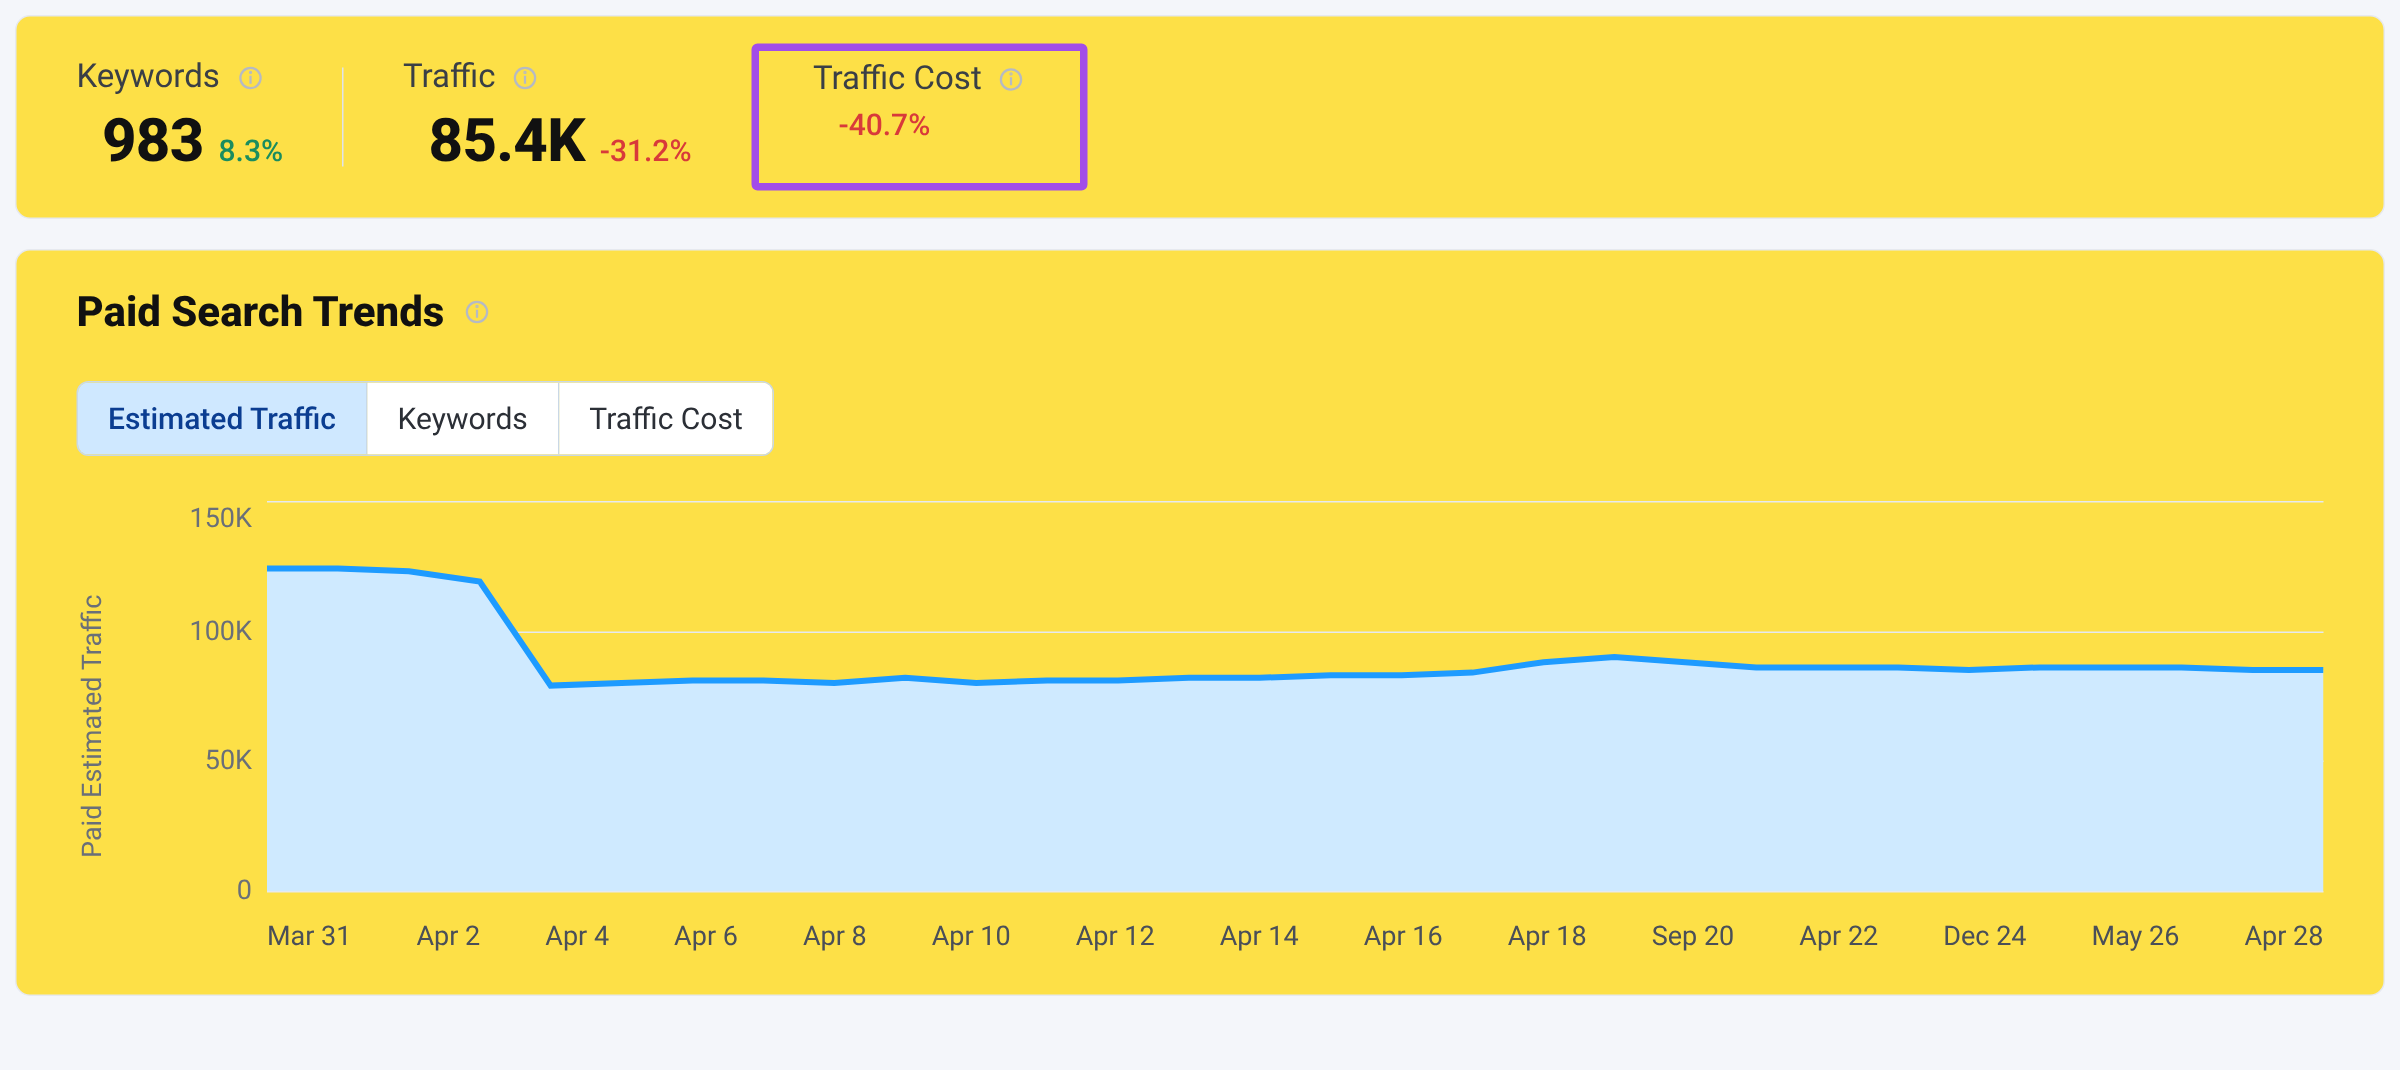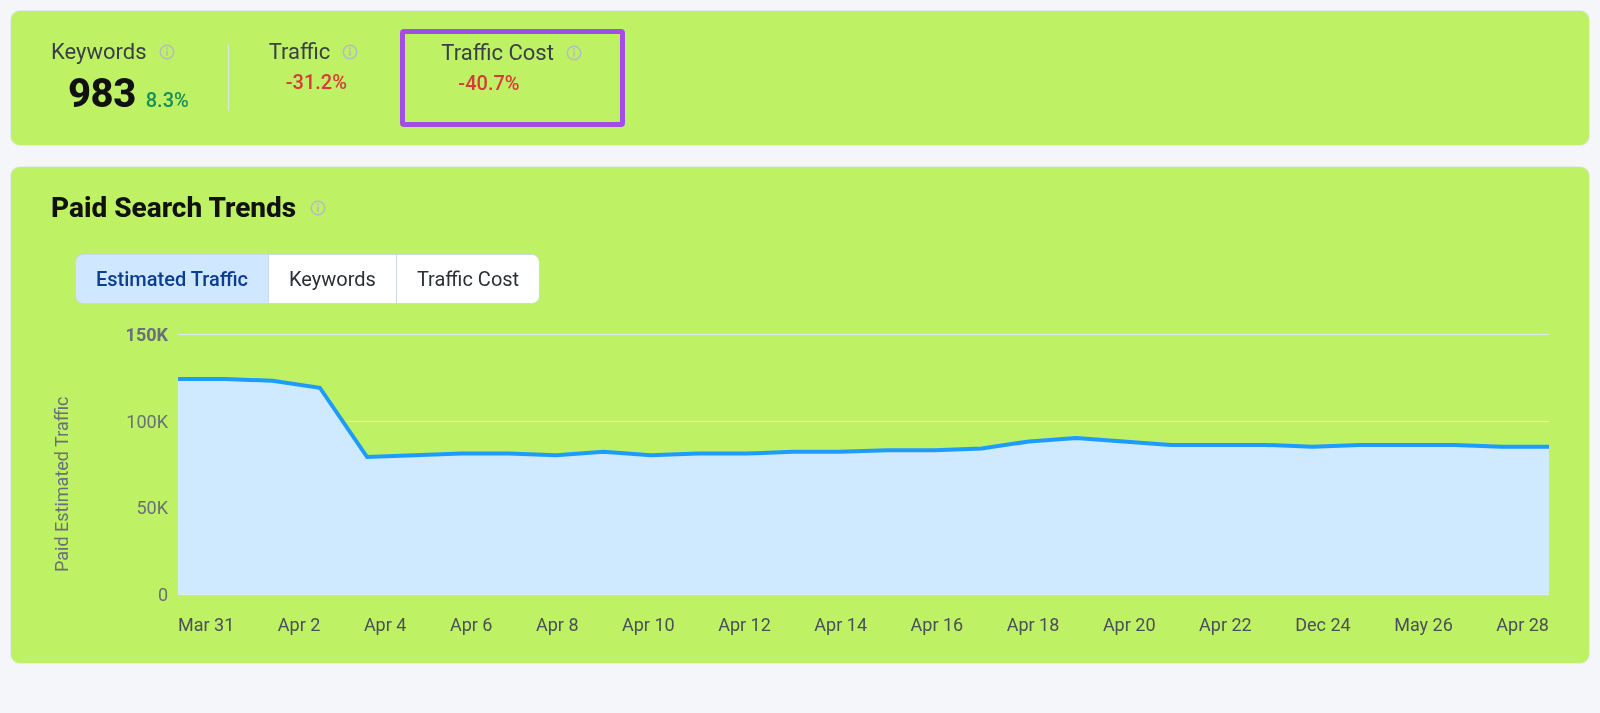--- a/index.html
+++ b/index.html
@@ -4,21 +4,21 @@
 <style>
   * { box-sizing: border-box; }
   body {
     margin: 0;
     font-family: -apple-system, BlinkMacSystemFont, "Segoe UI", Roboto, Helvetica, Arial, sans-serif;
     background: #f4f6fa;
     color: #111;
     padding: 10px;
   }
   .card {
-    background: #bef264;
+    background: #fde047;
     border: 1px solid #e6e9ef;
     border-radius: 10px;
   }
   
   .kpi-card {
     display: flex;
     align-items: stretch;
     padding: 24px 0 24px 0;
   }
   .kpi {
@@ -57,21 +57,21 @@
     font-size: 28px; font-weight:800; color:#111;
     padding: 0 40px;
     text-align: right;
   }
 
   .trends-toolbar {
     display:flex; align-items:center; justify-content:space-between;
     padding: 30px 40px 0 40px;
   }
   .tab-group {
-    display:flex; border:1px solid #c9d8e6; border-radius:8px; overflow:hidden;margin-left:24px;
+    display:flex; border:1px solid #c9d8e6; border-radius:8px; overflow:hidden;
   }
   .tab-btn {
     padding: 12px 20px;
     font-size: 20px;
     color:#2b2f36;
     background:#fff;
     cursor:pointer;
     border-right:1px solid #c9d8e6;
   }
   .tab-btn:last-child{border-right:none;}
@@ -143,20 +143,21 @@
         <span class="kpi-title">Traffic</span>
         <span class="info-icon">
           <svg viewBox="0 0 24 24">
             <circle cx="12" cy="12" r="9"></circle>
             <line x1="12" y1="10" x2="12" y2="17"></line>
             <circle cx="12" cy="7" r="0.5" fill="#b6bac3"></circle>
           </svg>
         </span>
       </div>
       <div class="kpi-value-row">
+        <span class="kpi-value">85.4K</span>
         <span class="kpi-delta delta-neg">-31.2%</span>
       </div>
     </div>
     <div class="kpi highlight-box">
       <div class="kpi-title-row">
         <span class="kpi-title">Traffic Cost</span>
         <span class="info-icon">
           <svg viewBox="0 0 24 24">
             <circle cx="12" cy="12" r="9"></circle>
             <line x1="12" y1="10" x2="12" y2="17"></line>
@@ -194,38 +195,38 @@
     <div class="y-title">Paid Estimated Traffic</div>
     <div class="chart-body">
       <div class="plot-area" id="plot-area">
           <div class="gridline" style="top: 260px;"></div>
           <div class="ytick" style="top: 260px;">0</div>
           <div class="gridline" style="top: 173.333px;"></div>
           <div class="ytick" style="top: 173.333px;">50K</div>
           <div class="gridline" style="top: 86.6667px;"></div>
           <div class="ytick" style="top: 86.6667px;">100K</div>
           <div class="gridline" style="top: 0px;"></div>
-          <div class="ytick" style="top: 0px; font-weight: bold;">150K</div>
+          <div class="ytick" style="top: 12px;">150K</div>
           <svg viewBox="0 0 100 260" preserveAspectRatio="none" class="chart-svg" style="width: calc(100% - 90px); height: 100%;">
             <path d="M0.000,45.07 L3.448,45.07 L6.897,46.80 L10.345,53.73 L13.793,123.07 L17.241,121.33 L20.690,119.60 L24.138,119.60 L27.586,121.33 L31.034,117.87 L34.483,121.33 L37.931,119.60 L41.379,119.60 L44.828,117.87 L48.276,117.87 L51.724,116.13 L55.172,116.13 L58.621,114.40 L62.069,107.47 L65.517,104.00 L68.966,107.47 L72.414,110.93 L75.862,110.93 L79.310,110.93 L82.759,112.67 L86.207,110.93 L89.655,110.93 L93.103,110.93 L96.552,112.67 L100.000,112.67 L100,260 L0,260 Z" fill="#cfeaff" stroke="none"></path>
             <path d="M0.000,45.07 L3.448,45.07 L6.897,46.80 L10.345,53.73 L13.793,123.07 L17.241,121.33 L20.690,119.60 L24.138,119.60 L27.586,121.33 L31.034,117.87 L34.483,121.33 L37.931,119.60 L41.379,119.60 L44.828,117.87 L48.276,117.87 L51.724,116.13 L55.172,116.13 L58.621,114.40 L62.069,107.47 L65.517,104.00 L68.966,107.47 L72.414,110.93 L75.862,110.93 L79.310,110.93 L82.759,112.67 L86.207,110.93 L89.655,110.93 L93.103,110.93 L96.552,112.67 L100.000,112.67" fill="none" stroke="#1e9bff" stroke-width="1" vector-effect="non-scaling-stroke" style="stroke-width: 4px;"></path>
           </svg>
         </div>
       <div class="xaxis" id="xaxis">
           <span class="xtick">Mar 31</span>
           <span class="xtick">Apr 2</span>
           <span class="xtick">Apr 4</span>
           <span class="xtick">Apr 6</span>
           <span class="xtick">Apr 8</span>
           <span class="xtick">Apr 10</span>
           <span class="xtick">Apr 12</span>
           <span class="xtick">Apr 14</span>
           <span class="xtick">Apr 16</span>
           <span class="xtick">Apr 18</span>
-          <span class="xtick">Apr 20</span>
+          <span class="xtick">Sep 20</span>
           <span class="xtick">Apr 22</span>
           <span class="xtick">Dec 24</span>
           <span class="xtick">May 26</span>
           <span class="xtick">Apr 28</span>
         </div>
     </div>
   </div>
 </div>
 
 </body></html>

